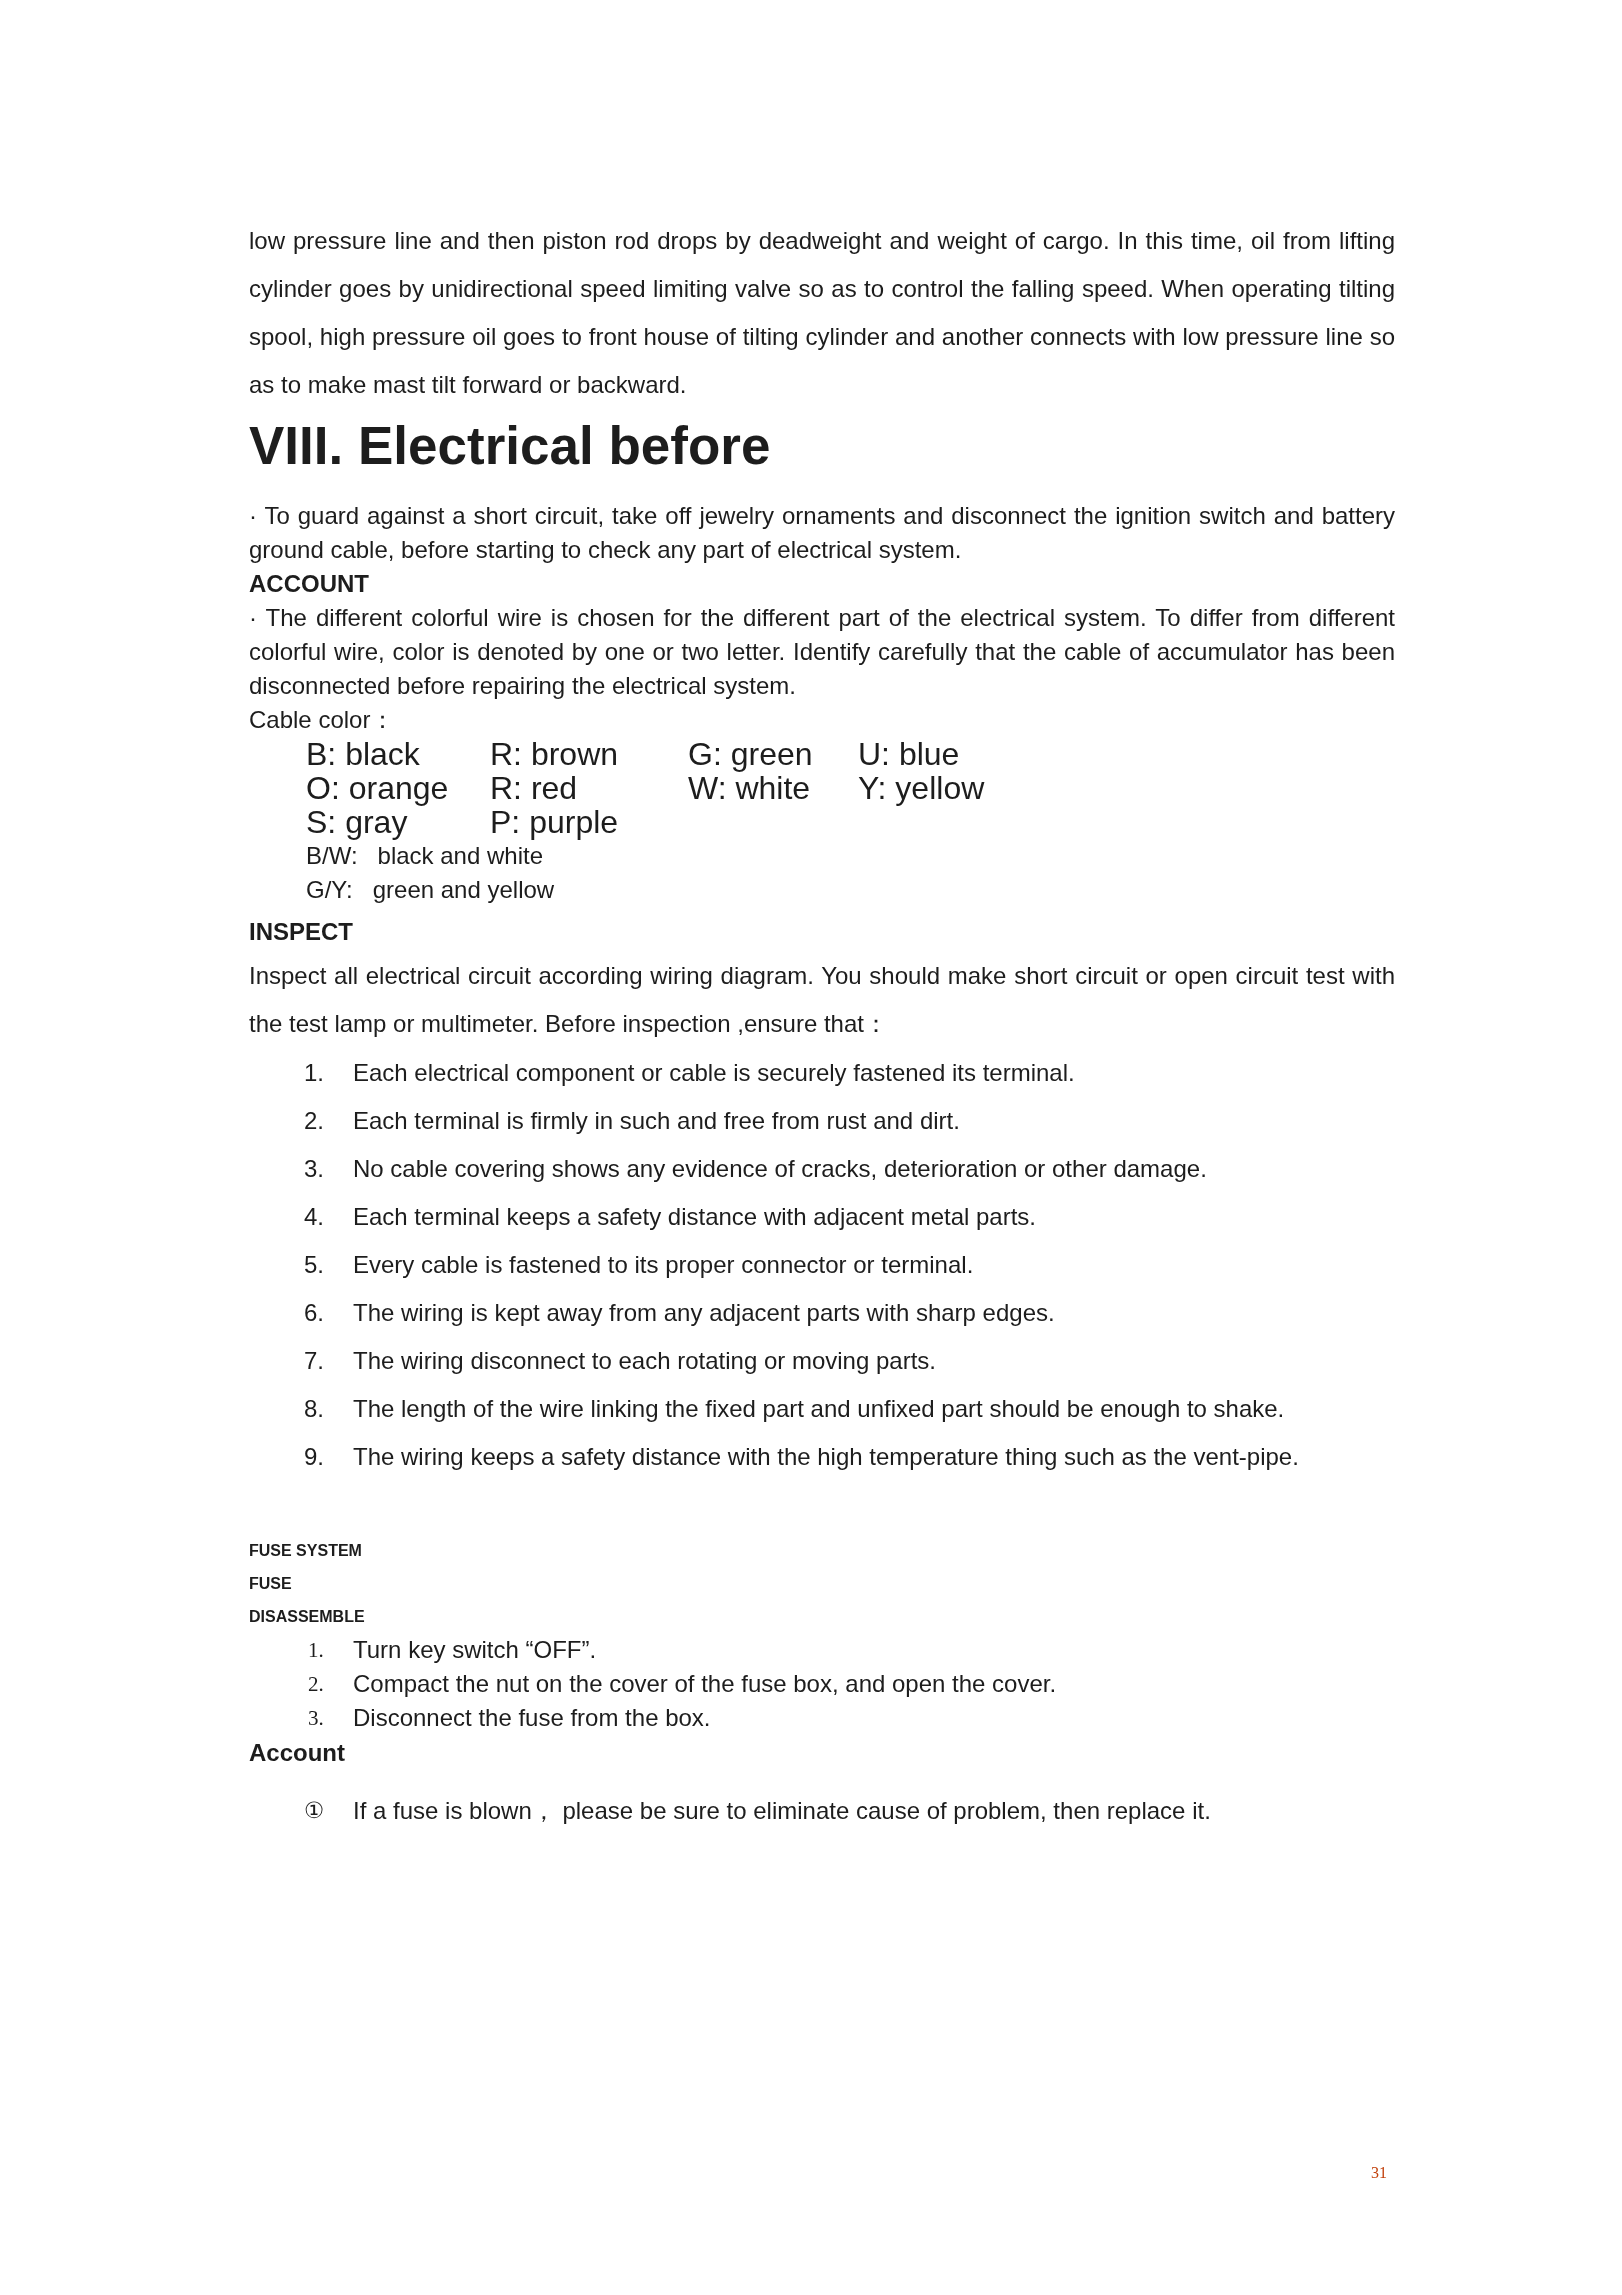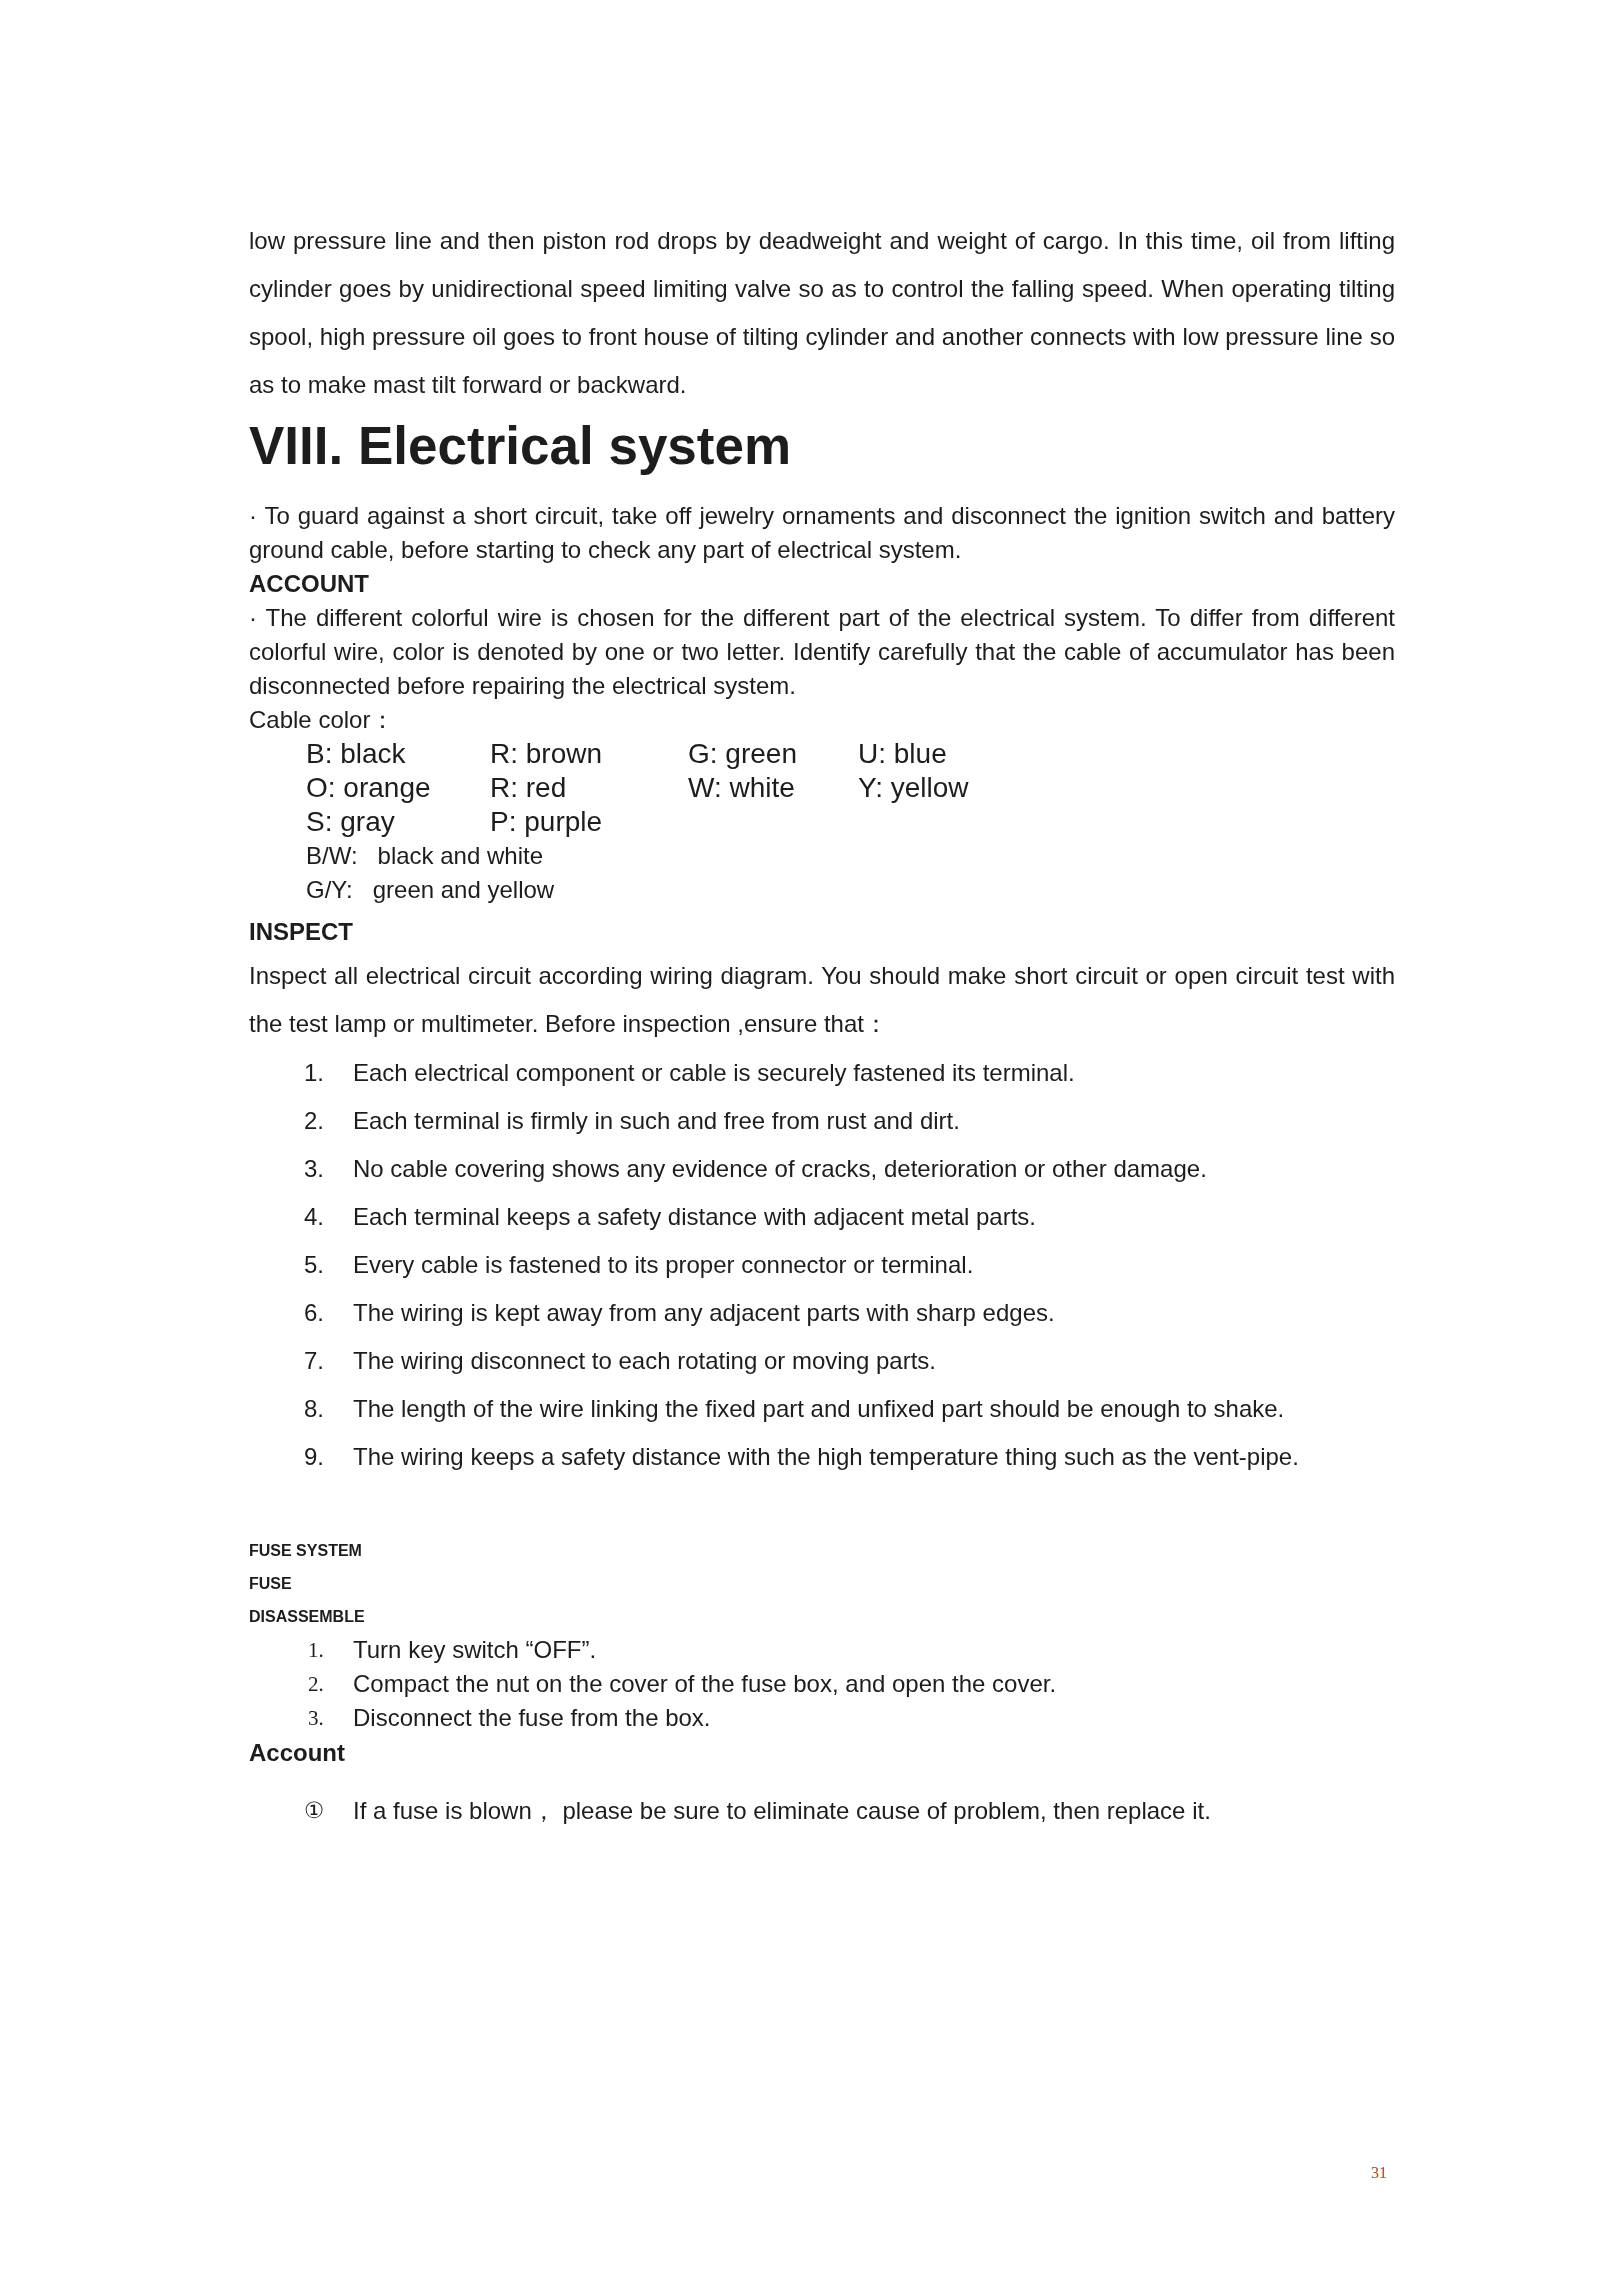--- a/index.html
+++ b/index.html
@@ -41,21 +41,21 @@
     text-align: justify;
   }
   .tight-line {
     font-size: 24px;
     line-height: 34px;
   }
   .cable-row {
     display: grid;
     grid-template-columns: 184px 198px 170px auto;
     margin-left: 57px;
-    font-size: 28px;
+    font-size: 32px;
     line-height: 34px;
   }
   .double-line {
     margin-left: 57px;
     white-space: pre-wrap;
     font-size: 24px;
     line-height: 34px;
   }
   .inspect-label { margin-top: 8.2px; }
   .inspect-intro { margin-top: 2.7px; }
@@ -124,21 +124,21 @@
   }
 </style>
 </head>
 <body>
 
 <div class="page">
   <div class="content">
 
     <p class="para">low pressure line and then piston rod drops by deadweight and weight of cargo. In this time, oil from lifting cylinder goes by unidirectional speed limiting valve so as to control the falling speed. When operating tilting spool, high pressure oil goes to front house of tilting cylinder and another connects with low pressure line so as to make mast tilt forward or backward.</p>
 
-    <h1 class="h1">VIII. Electrical system</h1>
+    <h1 class="h1">VIII. Electrical before</h1>
 
     <p class="tight">· To guard against a short circuit, take off jewelry ornaments and disconnect the ignition switch and battery ground cable, before starting to check any part of electrical system.</p>
 
     <div class="bold-label">ACCOUNT</div>
     <p class="tight">· The different colorful wire is chosen for the different part of the electrical system. To differ from different colorful wire, color is denoted by one or two letter. Identify carefully that the cable of accumulator has been disconnected before repairing the electrical system.</p>
 
     <div class="tight-line">Cable color：</div>
 
     <div class="cable-row">
       <span>B: black</span>

